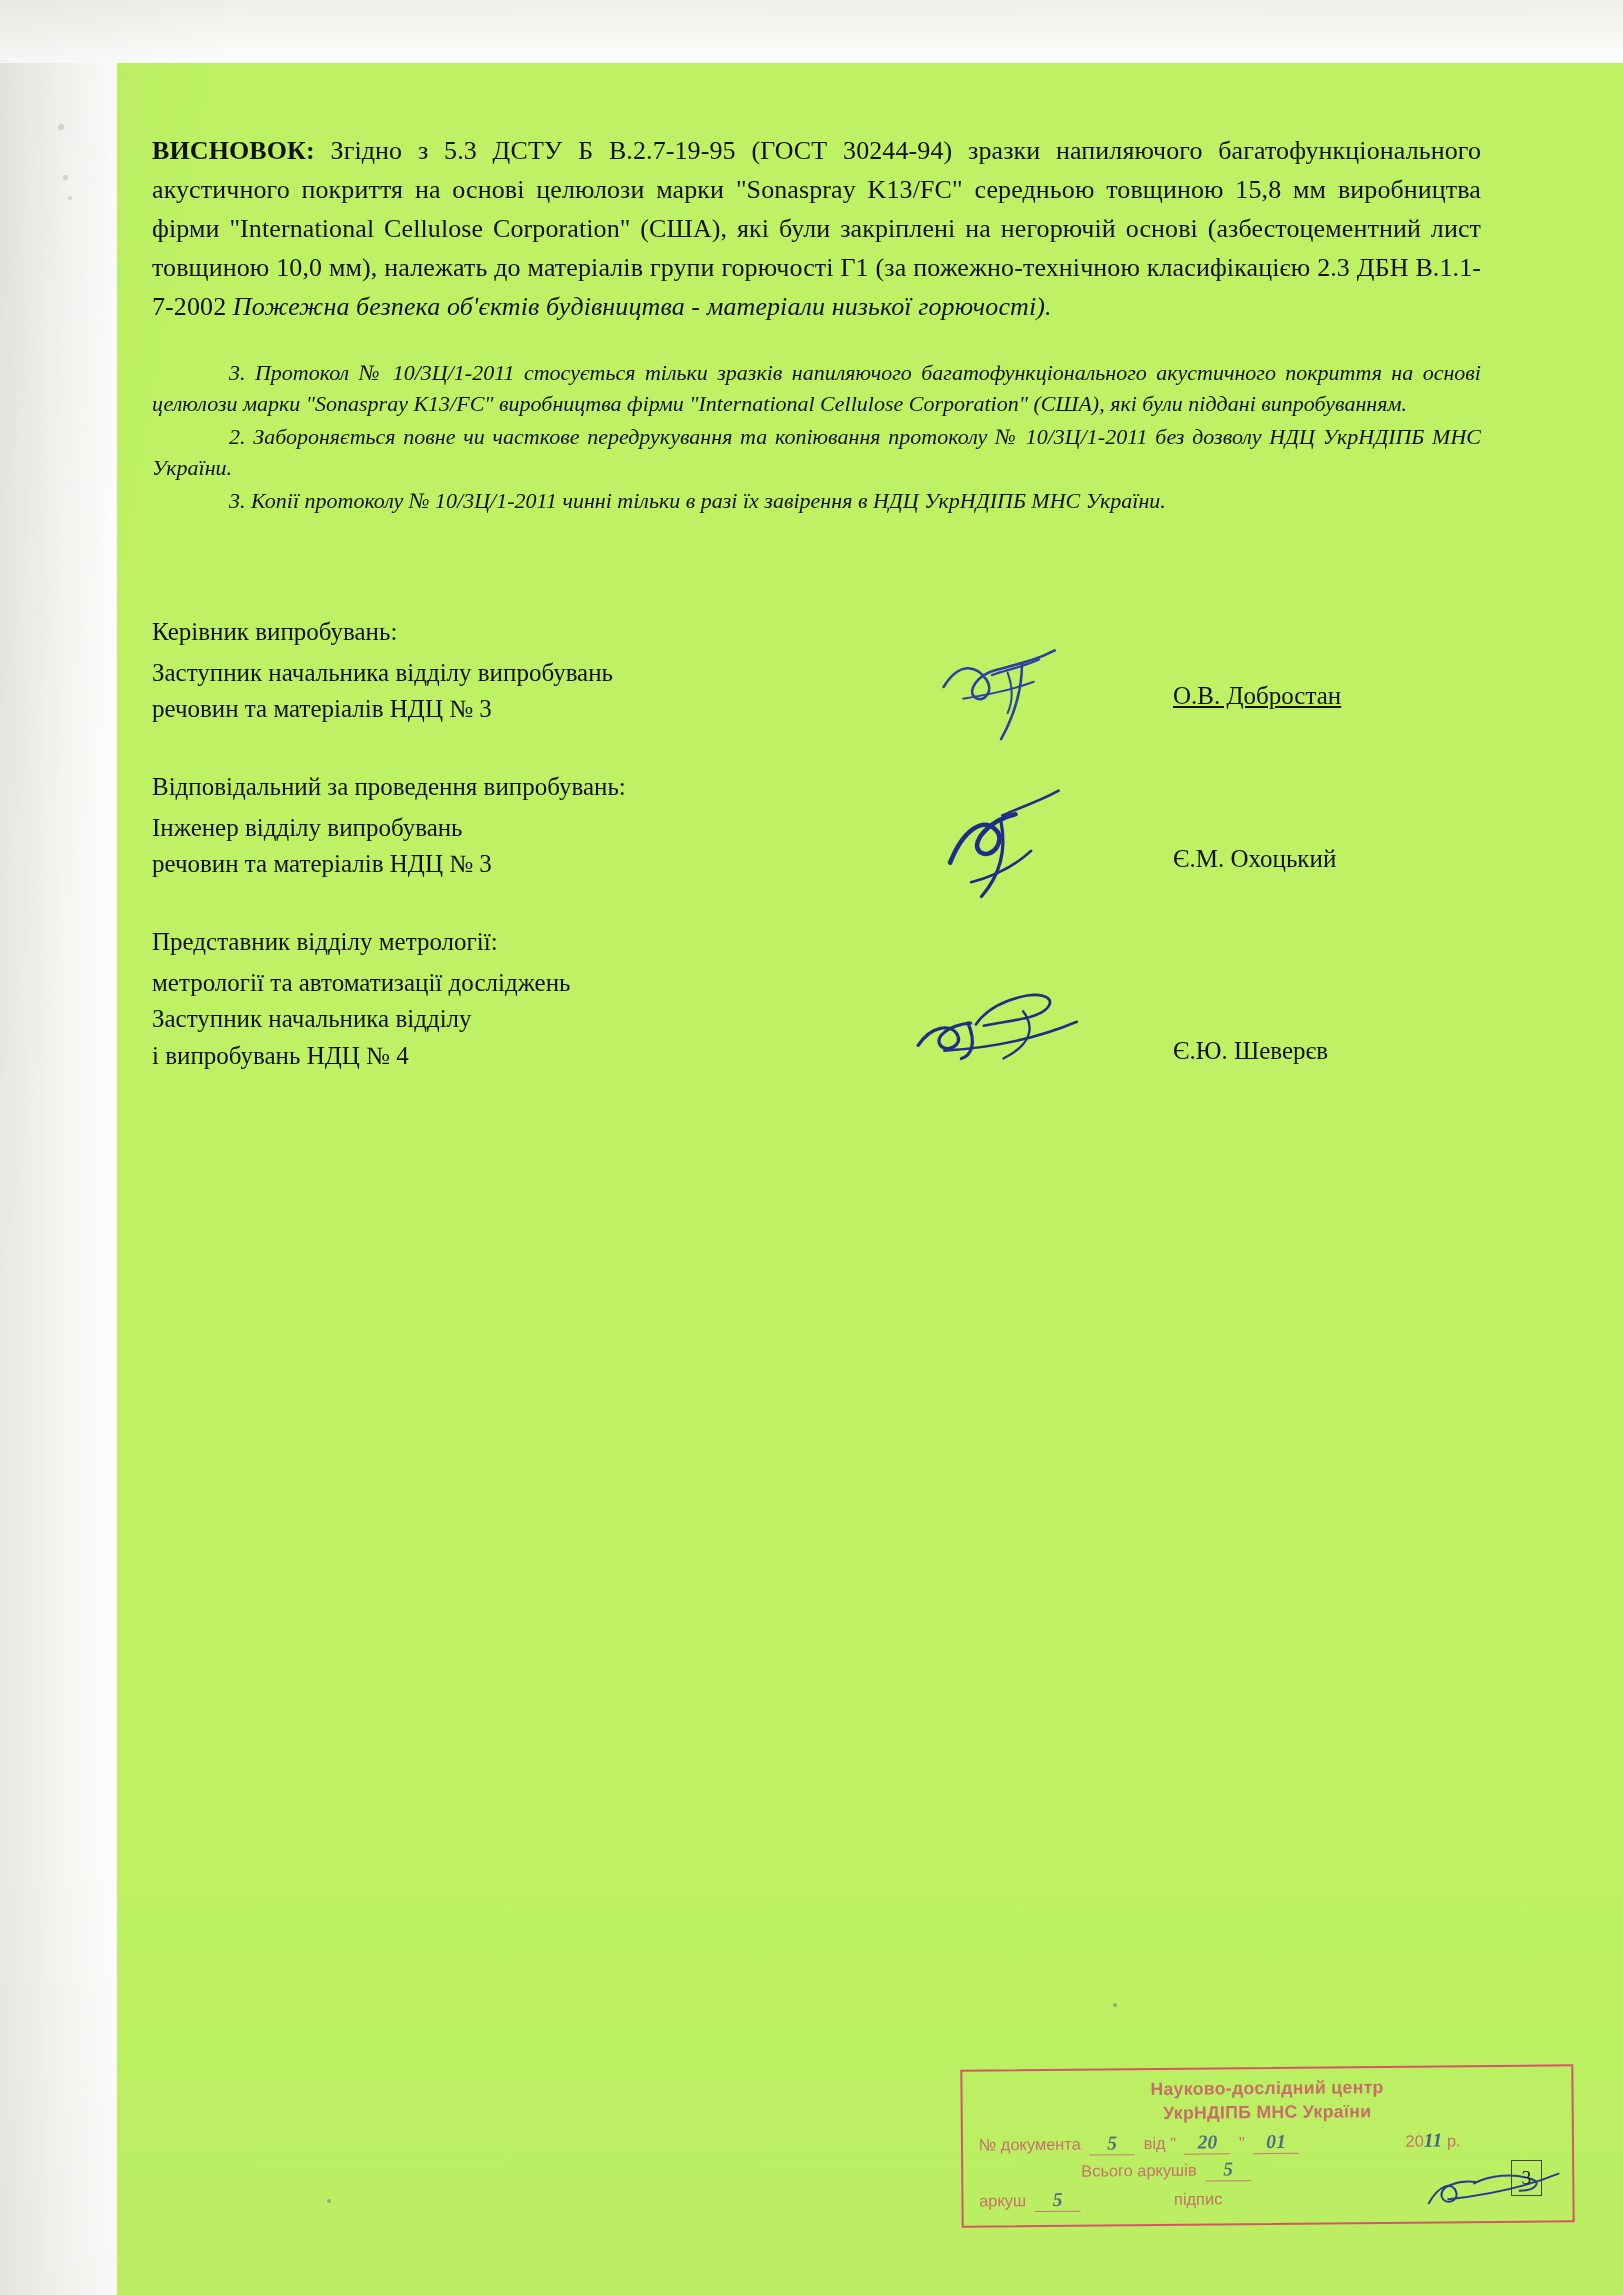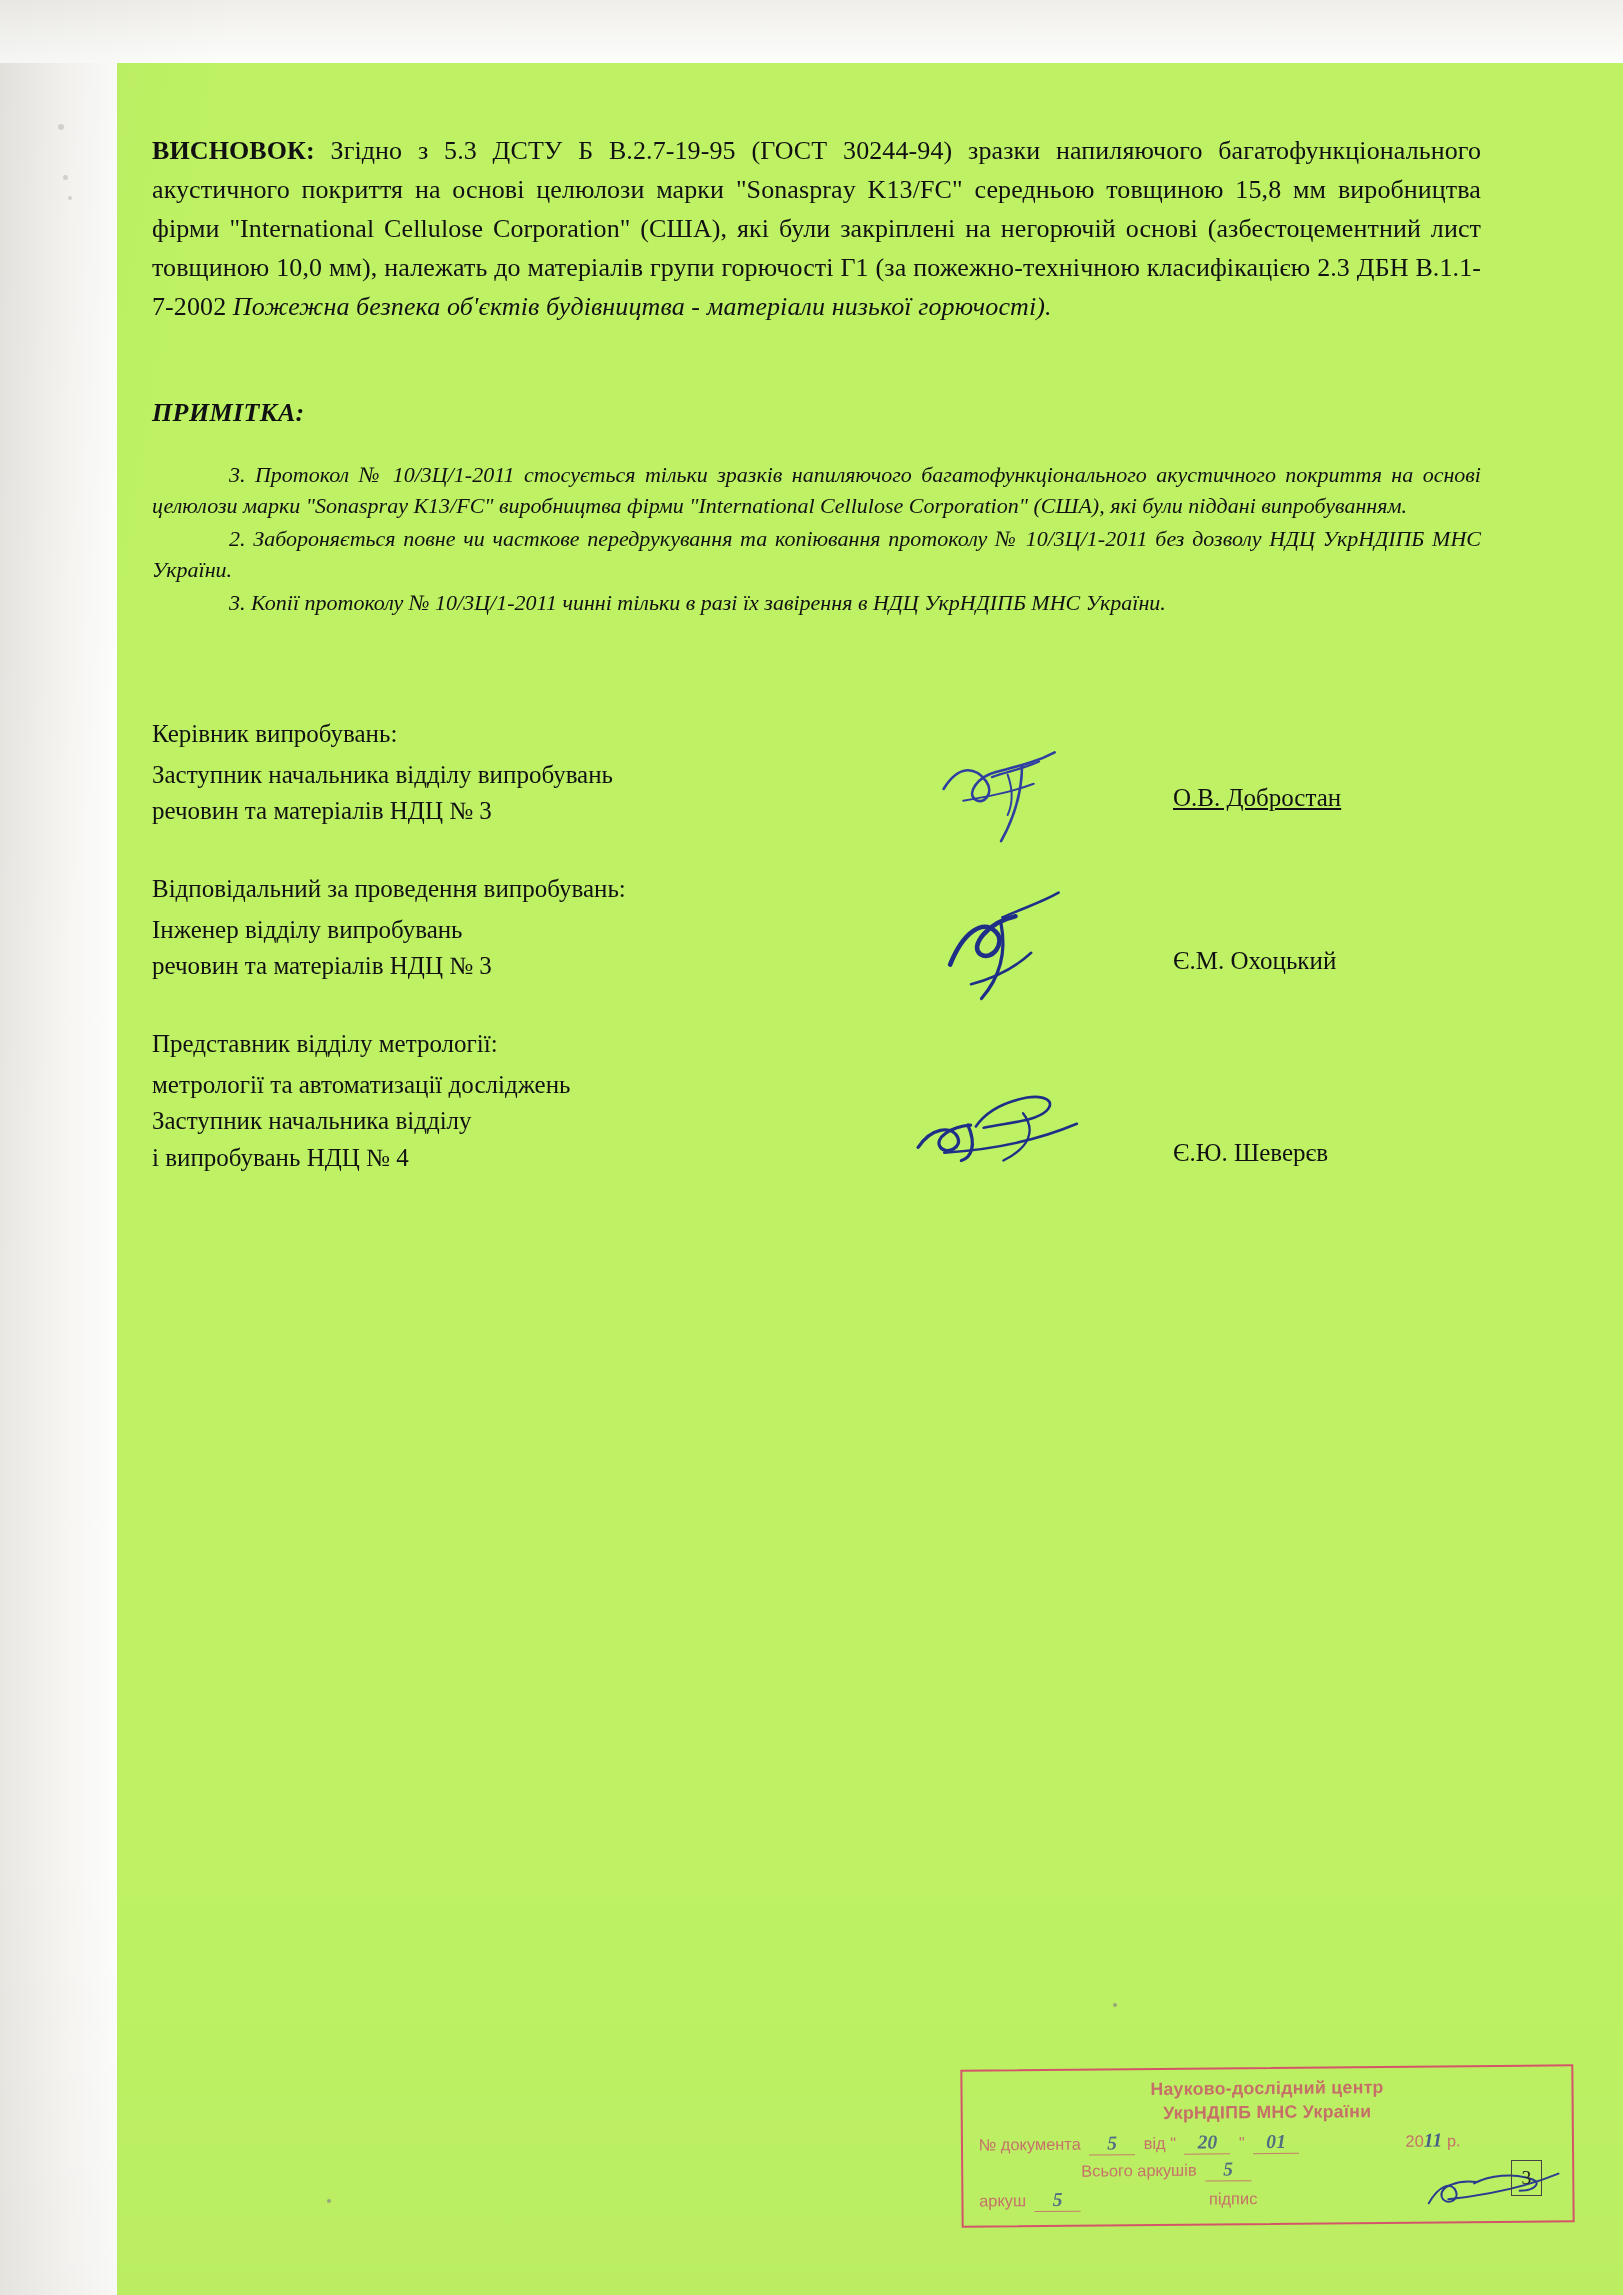--- a/index.html
+++ b/index.html
@@ -190,21 +190,20 @@
   <div class="speck" style="left:68px; top:196px; width:3.9px; height:3.9px;"></div>
   <div class="dot-mark" style="left:1113px; top:2003px;"></div>
   <div class="dot-mark" style="left:327px; top:2199px;"></div>
 
   <div class="content">
 
     <div class="conclusion">
       <b>ВИСНОВОК:</b><span> Згідно з 5.3 ДСТУ Б В.2.7-19-95 (ГОСТ 30244-94) зразки напиляючого багатофункціонального акустичного покриття на основі целюлози марки "Sonaspray K13/FC" середньою товщиною 15,8 мм виробництва фірми "International Cellulose Corporation" (США), які були закріплені на негорючій основі (азбестоцементний лист товщиною 10,0 мм), належать до матеріалів групи горючості Г1 (за пожежно-технічною класифікацією 2.3  ДБН В.1.1-7-2002 </span><i>Пожежна безпека об'єктів будівництва - матеріали низької горючості).</i>
     </div>
 
-    <div class="note-title">ПРИМІТКА:</div>
 
     <div class="note-block">
       <div class="note-p">3. Протокол № 10/3Ц/1-2011 стосується тільки зразків напиляючого багатофункціонального акустичного покриття на основі целюлози марки "Sonaspray K13/FC" виробництва фірми "International Cellulose Corporation" (США), які були піддані випробуванням.</div>
       <div class="note-p">2. Забороняється повне чи часткове передрукування та копіювання протоколу № 10/3Ц/1-2011 без дозволу НДЦ УкрНДІПБ МНС України.</div>
       <div class="note-p">3. Копії протоколу № 10/3Ц/1-2011 чинні тільки в разі їх завірення в НДЦ УкрНДІПБ МНС України.</div>
     </div>
 
     <div class="signatures">
 
       <div class="sig-group">
@@ -286,21 +285,21 @@
       </div>
 
       <div class="stamp-row r2">
         <span>Всього аркушів</span>
         <span class="stamp-u stamp-hand">5</span>
       </div>
 
       <div class="stamp-row r3">
         <span>аркуш</span>
         <span class="stamp-u stamp-hand">5</span>
-        <span style="margin-left:120px;">підпис</span>
+        <span style="margin-left:85px;">підпис</span>
       </div>
 
       <div class="stamp-sig">
         <svg width="151" height="52" viewBox="0 0 230 80">
           <path d="M10 58 C 26 30, 46 24, 52 40 C 58 56, 34 62, 30 48 C 26 32, 56 22, 84 26" fill="none" stroke="#2a3c8f" stroke-width="3" stroke-linecap="round"></path>
           <path d="M80 28 C 104 16, 140 12, 168 22 C 186 28, 172 40, 150 40" fill="none" stroke="#2a3c8f" stroke-width="3" stroke-linecap="round"></path>
           <path d="M40 52 C 100 46, 160 34, 210 14" fill="none" stroke="#2a3c8f" stroke-width="3" stroke-linecap="round"></path>
         </svg>
       </div>
     </div>

